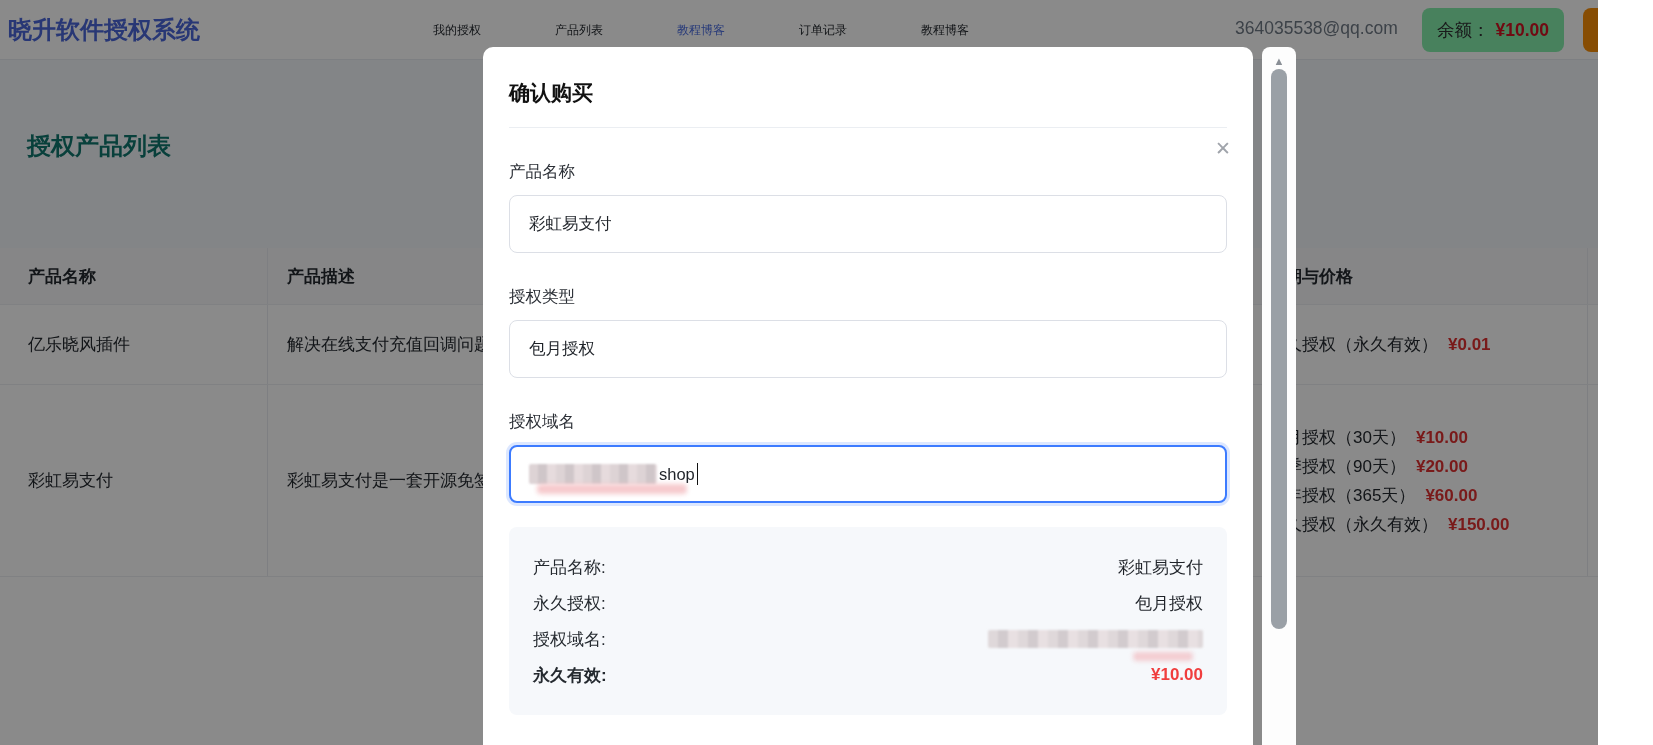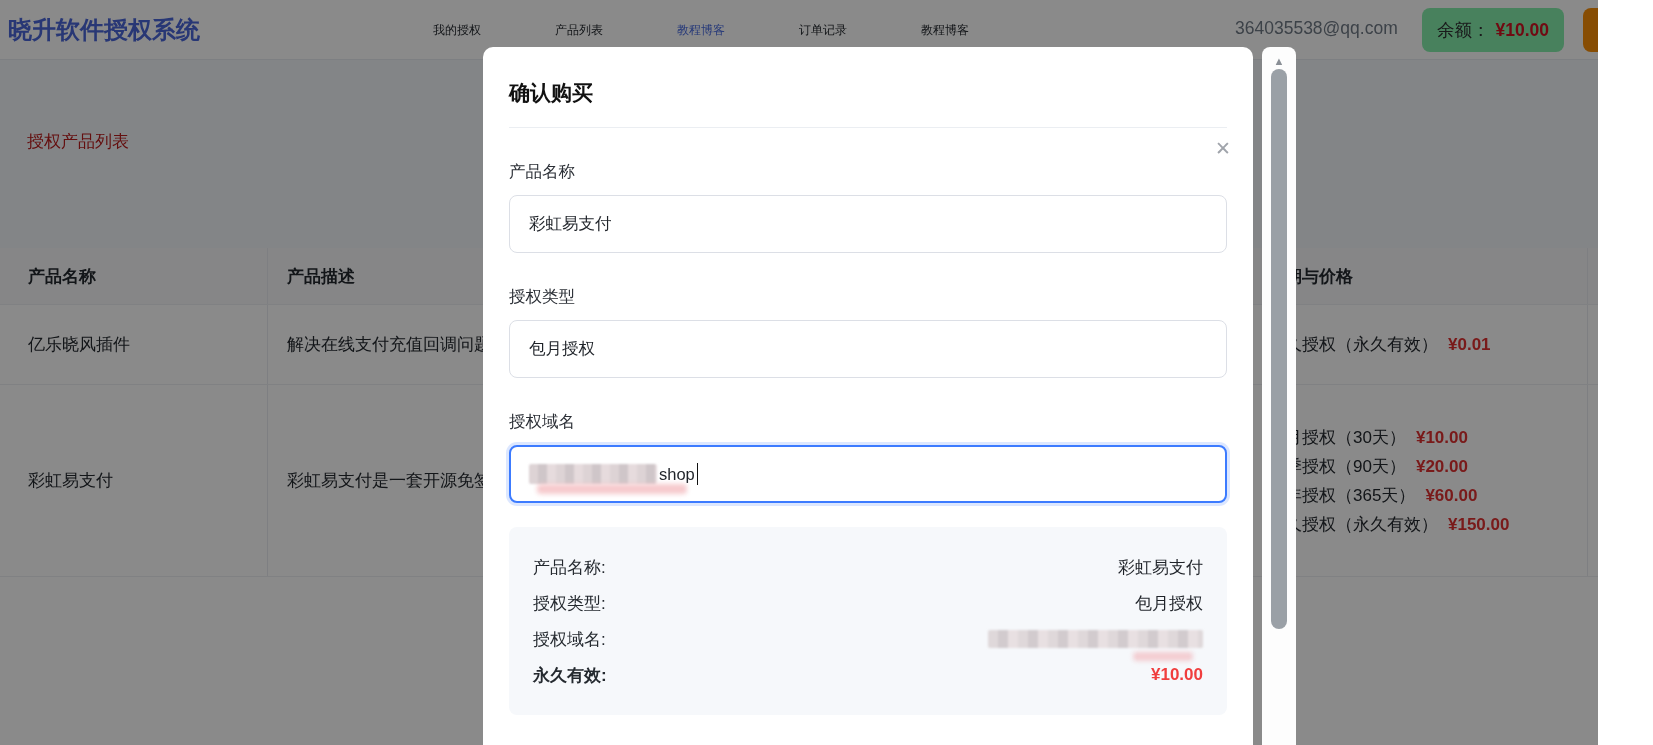--- a/index.html
+++ b/index.html
@@ -16,21 +16,21 @@
   .nav a.active { color:#4a6ce0; }
   .hdr-email { position:absolute; left:1235px; top:18px; font-size:17.5px; color:#707a86; }
   .balance-pill { position:absolute; left:1422px; top:8px; height:44px; background:#86efac; border-radius:8px;
                   display:flex; align-items:center; padding:0 15px; font-size:17.5px; gap:6px; }
   .balance-pill .bal-label { color:#303133; }
   .balance-pill .bal-val { color:#cf1322; font-weight:bold; }
   .recharge-btn { position:absolute; left:1583px; top:8px; width:100px; height:44px; background:#f98e06;
                   color:#fff; font-size:18px; font-weight:bold; border:none; border-radius:8px; cursor:pointer; }
 
   
-  .page-title { position:absolute; left:27px; top:130px; font-size:17px; font-weight:normal; color:#b91c1c; }
+  .page-title { position:absolute; left:27px; top:130px; font-size:24px; font-weight:bold; color:#0f766e; }
   .page-sub { position:absolute; left:27px; top:169px; font-size:17px; color:#4b5563; white-space:nowrap; }
 
   .table-card { position:absolute; left:0; top:248px; width:1653px; height:497px; background:#ffffff; }
   .t-row { display:grid; grid-template-columns:268px 984px 336px 1fr; border-bottom:1px solid #eceef2; }
   .t-head { height:57px; background:#f7f8fa; }
   .t-head .cell { font-weight:bold; font-size:17px; display:flex; align-items:center; }
   .cell { padding-left:28px; border-right:1px solid #e9ebf0; font-size:17px; color:#24292f; }
   .cell:last-child { border-right:none; }
   .cell.desc { padding-left:19px; }
   .cell.price { padding-left:16px; }
@@ -169,21 +169,21 @@
         <span class="domain-tail">shop</span>
         <span class="caret"></span>
     </div>
 
     <div class="summary">
       <div class="s-row">
         <span class="s-label">产品名称:</span>
         <span class="s-val">彩虹易支付</span>
       </div>
       <div class="s-row">
-        <span class="s-label">授权类型:</span>
+        <span class="s-label">永久授权:</span>
         <span class="s-val">包月授权</span>
       </div>
       <div class="s-row">
         <span class="s-label">授权域名:</span>
         <span class="redact-sm"></span>
       </div>
       <div class="s-row total">
         <span class="s-label">永久有效:</span>
         <span class="s-val">¥10.00</span>
       </div>

